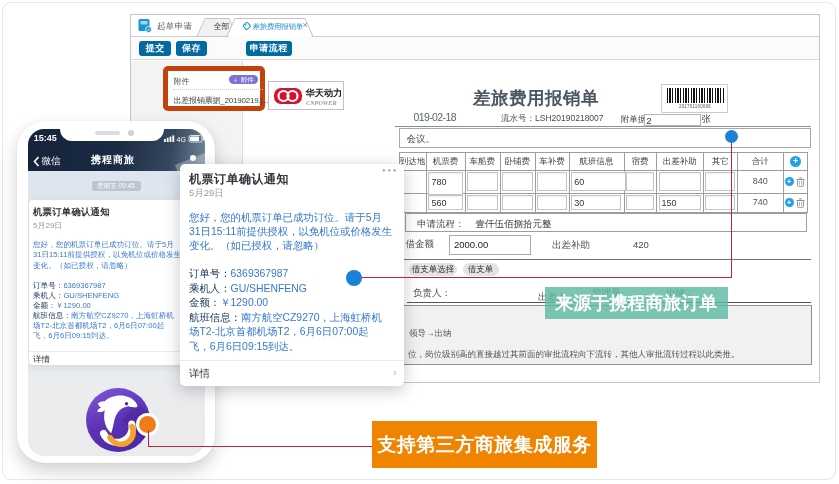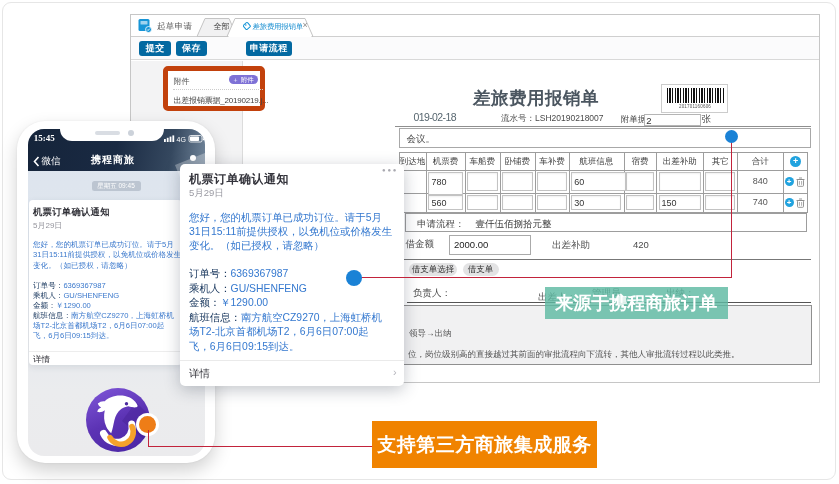--- a/index.html
+++ b/index.html
@@ -45,21 +45,21 @@
   .badge-orange { left:372px; top:420.5px; width:225px; height:47px; background:#f08300; color:#fff; font-size:19px; font-weight:bold; text-align:center; line-height:47px; letter-spacing:0.5px; }
   .badge-teal { left:545px; top:286.5px; width:182.5px; height:32.5px; background:rgba(94,186,162,0.82); color:#fff; font-size:18px; font-weight:bold; text-align:center; line-height:32.5px; }
 
   
   .phone { left:17px; top:120.5px; width:198px; height:342px; background:#fff; border-radius:28px; box-shadow:0 8px 18px rgba(0,0,0,0.18), 0 0 2px rgba(0,0,0,0.08); }
   .screen { left:10.5px; top:8px; width:177.5px; height:327.5px; border-radius:16px; overflow:hidden; background:linear-gradient(180deg,#dce4ee 0%,#e2e7ee 50%,#ebecee 80%,#ebebed 100%); }
   .phead { left:0; top:0; width:177.5px; height:42px; background:linear-gradient(100deg,#15243a 0%,#1a2a43 50%,#35485f 80%,#73879c 100%); }
   .notch { left:42.5px; top:0; width:104.5px; height:20.5px; background:#fff; border-radius:0 0 12px 12px; }
   .speaker { left:35px; top:10.5px; width:25px; height:3.5px; background:#d9dde3; border-radius:2px; }
   .cam { left:68px; top:9px; width:6px; height:6px; background:#ccd2da; border-radius:50%; }
-  .ptime { left:6.2px; top:4.5px; font-size:9px; font-weight:bold; color:#fff;font-family:Liberation Serif, serif; }
+  .ptime { left:6.2px; top:4.5px; font-size:9px; font-weight:bold; color:#fff; }
   .pback { left:14px; top:26px; font-size:9.5px; color:#fff; }
   .ptitle { left:49.5px; top:24px; width:72px; text-align:center; font-size:10px; font-weight:bold; color:#fff; letter-spacing:1px; }
   .pdot { left:162px; top:26.5px; width:6px; height:6px; background:#fff; border-radius:50%; }
   .tspill { left:64px; top:52.5px; width:49px; height:9.5px; background:rgba(176,186,199,0.75); border-radius:2.5px; color:#fff; font-size:6.5px; text-align:center; line-height:9.5px; }
   .msgcard { left:1.5px; top:71.5px; width:152.5px; height:165px; background:#fff; border-radius:4px; box-shadow:0 2px 6px rgba(60,70,90,0.12); }
   .mtitle { left:4px; top:6px; font-size:9.3px; font-weight:bold; color:#2f2f36; letter-spacing:0.3px; }
   .mdate { left:4px; top:20px; font-size:8px; color:#95959d; }
   .mpara { left:4px; top:39.5px; width:165px; white-space:nowrap; font-size:7.6px; line-height:10.8px; color:#3a78cc; }
   .mdet { left:4px; top:80.5px; width:165px; white-space:nowrap; font-size:7.6px; line-height:10.1px; color:#3a78cc; }
   .mlabel { color:#1c3a60; }
@@ -113,20 +113,29 @@
 
   <div class="abs panel">
     <div class="abs attcard">
       <div class="abs attlabel">附件</div>
       <div class="abs attpill">＋ 附件</div>
       <div class="abs attdots"></div>
       <div class="abs attfile">出差报销票据_20190219.j...</div>
     </div>
   </div>
 
+  <div class="abs logo">
+    <svg width="74" height="27" viewBox="0 0 74 27">
+      <rect x="5" y="6" width="28" height="16" rx="7" fill="#d6102e"></rect>
+      <circle cx="14.5" cy="14" r="5" fill="none" stroke="#fff" stroke-width="2.2"></circle>
+      <circle cx="23.5" cy="14" r="5" fill="none" stroke="#fff" stroke-width="2.2"></circle>
+      <text x="36.5" y="13.5" font-size="9.2" font-weight="bold" fill="#1a1a1a" font-family="Liberation Sans">华天动力</text>
+      <text x="37" y="22.5" font-size="6.2" font-style="italic" font-weight="bold" fill="#9a9a9a" font-family="Liberation Serif">CNPOWER</text>
+    </svg>
+  </div>
   <div class="abs ftitle">差旅费用报销单</div>
   <div class="abs barcodebox">
     <div class="abs bars"></div>
     <div class="abs barnum">201701160606</div>
   </div>
   <div class="abs frow" style="left:282.5px;top:95.8px;font-size:10.5px;letter-spacing:-0.6px;color:#57666f;">019-02-18</div>
   <div class="abs frow" style="left:370px;top:98px;font-size:8.5px;">流水号：LSH20190218007</div>
   <div class="abs frow" style="left:489.7px;top:99px;font-size:8.5px;">附单据</div>
   <div class="abs" style="left:513.2px;top:98.5px;width:57px;height:12.6px;background:#fff;border:1px solid #b5b5b5;font-size:9.5px;color:#333;padding-left:1px;line-height:11px;">2</div>
   <div class="abs frow" style="left:570.5px;top:98px;">张</div>

